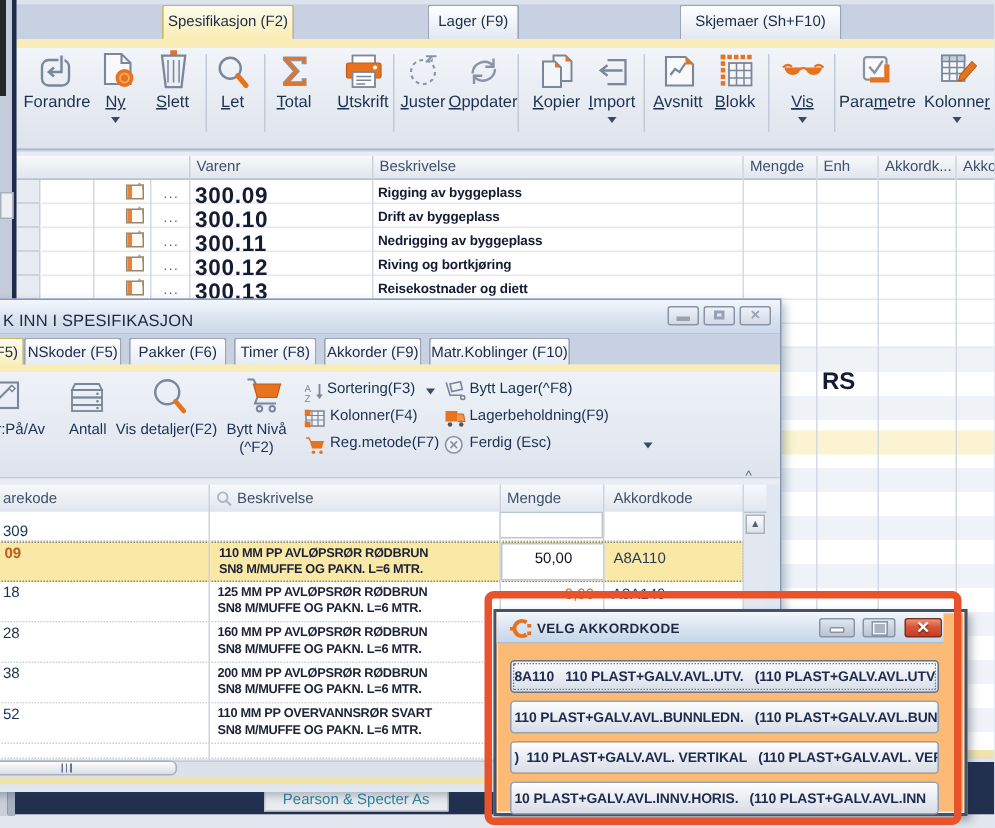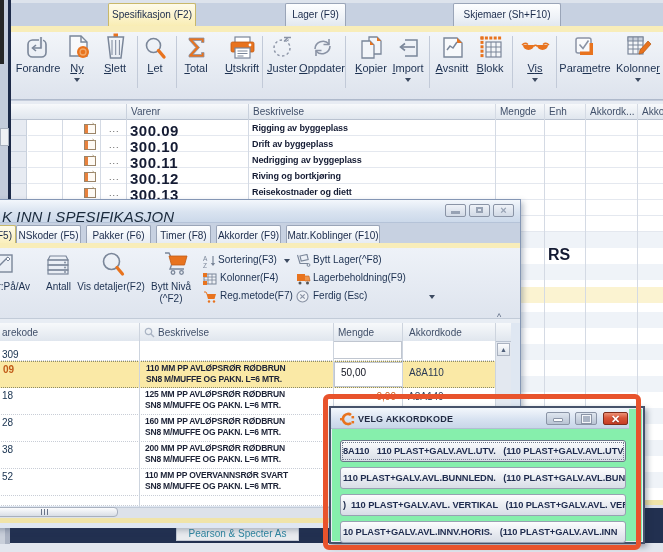--- a/index.html
+++ b/index.html
@@ -275,21 +275,21 @@
 <div class="abs" style="left:0;top:0;width:4px;height:64px;background:#262626;"></div>
 <div class="abs" style="left:8px;top:0;width:3px;height:200px;background:#1d2a48;"></div>
 <div class="abs" style="left:0;top:128px;width:9px;height:18px;background:#eef0f4;border:1px solid #a8b0be;"></div>
 
 <div class="abs" style="left:0;top:527px;width:5px;height:17px;background:#c9cfda;"></div>
 <div class="abs" style="left:5px;top:527px;width:5px;height:17px;background:#aab2c2;"></div>
 
 <div id="dialog" class="abs" style="left:-60px;top:199px;width:581px;height:328px;background:#dfe7f2;border:1px solid #8496b4;box-shadow:2px 3px 6px rgba(40,60,90,.35);">
 
   <div class="abs" style="left:0;top:0;width:579px;height:23px;background:linear-gradient(#f3f7fc,#d9e3f0 55%,#ccd9ea);border-bottom:1px solid #b5c3d8;"></div>
-  <div class="abs" style="left:61px;top:8px;font-size:15px;color:#1a2a3c;letter-spacing:0.1px;font-style:italic;">K INN I SPESIFIKASJON</div>
+  <div class="abs" style="left:61px;top:8px;font-size:11px;color:#1a2a3c;letter-spacing:0.1px;">K INN I SPESIFIKASJON</div>
   <div class="wbtn" style="left:504px;top:4px;background:linear-gradient(#eef2f8,#d2dae6);">
         <div style="width:9px;height:3px;background:#97a2b4;margin:6px auto 0;"></div>
       </div>
   <div class="wbtn" style="left:528px;top:4px;background:linear-gradient(#eef2f8,#d2dae6);">
         <div style="width:7px;height:6px;border:2px solid #97a2b4;margin:2px auto 0;"></div>
       </div>
   <div class="wbtn" style="left:552px;top:4px;background:linear-gradient(#eef2f8,#d2dae6);">
         <div style="font-size:11px;color:#97a2b4;text-align:center;line-height:11px;font-weight:bold;">×</div>
       </div>
 
@@ -390,21 +390,21 @@
   <div class="abs hdrtxt" style="left:468px;top:127px;">Akkordkode</div>
   <div id="dlgrows">
         <div class="drow" style="top:141px;width:555px;height:20px;background:#fff;">
           <div class="dcode" style="top:8px;">309</div>
           <div class="abs" style="left:392px;top:0;width:69px;height:18px;background:#fff;border:1px solid #c0c6d0;"></div>
         </div>
         <div class="drow" style="top:161px;width:555px;height:27px;background:#fae9a6;border:1px dotted #8a8a6a;">
           <div class="dcode" style="color:#c05a18;font-weight:bold;">09</div>
           <div class="ddesc">110 MM PP AVLØPSRØR RØDBRUN<br>SN8 M/MUFFE OG PAKN. L=6 MTR.</div>
           <div class="abs" style="left:392px;top:0;width:69px;height:25px;background:#fff;border:1px solid #c0c6d0;"></div>
-          <div class="abs" style="left:399px;top:5px;width:56px;text-align:left;font-size:10px;color:#10131f;">50,00</div>
+          <div class="abs" style="left:399px;top:5px;width:56px;text-align:center;font-size:10px;color:#10131f;">50,00</div>
           <div class="abs" style="left:467px;top:5px;font-size:10px;color:#2a3a55;">A8A110</div>
         </div>
         <div class="drow" style="top:188px;width:555px;height:27px;background:#fff;">
           <div class="dcode" style="">18</div>
           <div class="ddesc">125 MM PP AVLØPSRØR RØDBRUN<br>SN8 M/MUFFE OG PAKN. L=6 MTR.</div>
           <div class="abs" style="left:399px;top:3px;width:56px;text-align:right;font-size:10px;color:#cc5c1a;">0,00</div>
           <div class="abs" style="left:467px;top:3px;font-size:10px;color:#2a3a55;">A8A140</div>
         </div>
         <div class="drow" style="top:215px;width:555px;height:27px;background:#fff;">
           <div class="dcode" style="">28</div>
@@ -432,21 +432,21 @@
   <div class="abs" style="left:556px;top:143px;width:13px;height:13px;background:linear-gradient(#fcfdfe,#dde2ea);border:1px solid #aab2c0;font-size:7px;color:#50607a;text-align:center;line-height:12px;">▲</div>
 
   <div class="abs" style="left:0;top:307px;width:558px;height:11px;background:#dde2ea;border-top:1px solid #c2cbd8;"></div>
   <div class="abs" style="left:0;top:307px;width:177px;height:10px;background:linear-gradient(#fdfdfe,#d9dee6);border:1px solid #a8b0be;border-radius:0 4px 4px 0;"></div>
   <div class="abs" style="left:100px;top:309px;width:8px;height:6px;background:repeating-linear-gradient(90deg,#6a7488 0 1px,transparent 1px 3px);"></div>
 
   <div class="abs" style="left:0;top:318px;width:579px;height:5px;background:#f0e4a9;"></div>
   <div class="abs" style="left:0;top:323px;width:579px;height:5px;background:#dfe7f2;"></div>
 </div>
 
-<div id="popup" class="abs" style="left:329px;top:406px;width:316px;height:138px;background:#86efac;border:2px solid #46526a;box-shadow:inset 0 0 0 1px #e8eef6, 2px 3px 6px rgba(30,40,60,.4);">
+<div id="popup" class="abs" style="left:329px;top:406px;width:316px;height:138px;background:#fdba74;border:2px solid #46526a;box-shadow:inset 0 0 0 1px #e8eef6, 2px 3px 6px rgba(30,40,60,.4);">
   <div class="abs" style="left:0;top:0;width:298px;height:21px;background:linear-gradient(#f3f7fc,#d6e1f0 60%,#c8d6e8);border-bottom:1px solid #b0bed2;"></div>
   <div id="cordel">
         <svg class="abs" style="left:8px;top:4px;" width="16" height="14" viewBox="0 0 16 14">
           <path d="M12 3 a5 5 0 1 0 0 8" fill="none" stroke="#e8731e" stroke-width="2.8"></path>
           <rect x="1" y="6" width="3" height="2.4" fill="#e8731e"></rect>
           <rect x="12.5" y="4" width="2.6" height="2.4" fill="#e8731e"></rect>
           <rect x="12.5" y="9" width="2.6" height="2.4" fill="#e8731e"></rect>
         </svg>
       </div>
   <div class="abs" style="left:27px;top:6px;font-size:9px;font-weight:bold;color:#1f2840;letter-spacing:0.2px;">VELG AKKORDKODE</div>

